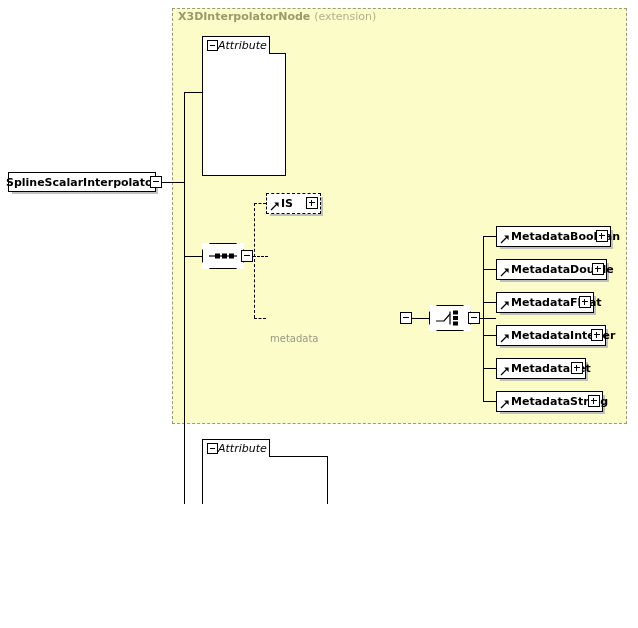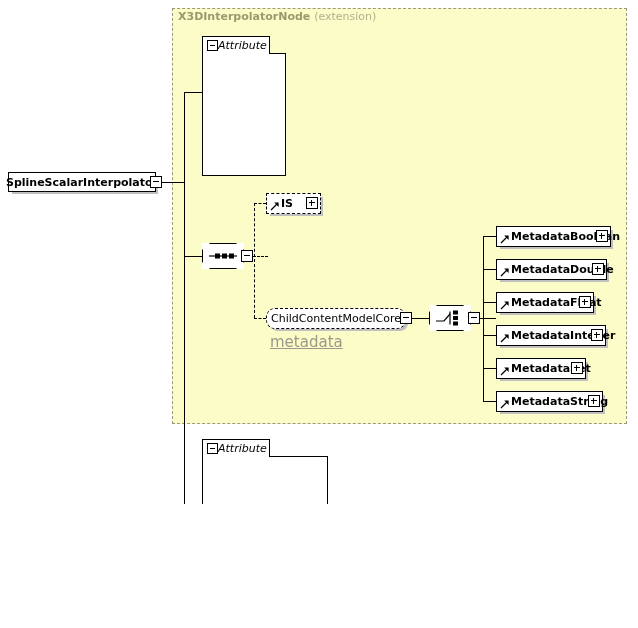--- a/index.html
+++ b/index.html
@@ -201,24 +201,23 @@
     color: #000;
     display: flex;
     align-items: center;
     justify-content: center;
     padding: 0 8px;
     white-space: nowrap;
     box-shadow: 3px 3px 0 -1px #c0c0c0;
   }
   .caption {
     position: absolute;
-    font-size: 15px;
+    font-size: 10px;
     color: #9a9a8a;
     white-space: nowrap;
-    text-decoration: underline;
   }
 </style>
 </head>
 <body>
 
 <div id="canvas">
 
   <div class="ext-region" style="left:172px; top:8px; width:455px; height:416px;"></div>
 
   <div class="ext-label" style="left:178px; top:10px;">
@@ -280,23 +279,20 @@
 
   <div class="elem optional" style="left:266px; top:193px; width:55px; height:21px; padding-left:14px;">
     <span>IS</span>
     <svg class="ref-arrow" viewBox="0 0 9 9">
       <line x1="1" y1="8" x2="7.5" y2="1.5" stroke="#000" stroke-width="1.3"></line>
       <polygon points="8.6,0.4 8.6,5 4.2,0.4" fill="#000"></polygon>
     </svg>
   </div>
   <div class="edge-toggle plus" style="left:306px; top:197px;"></div>
 
-  <div class="groupref" style="left:266px; top:308px; width:140px; height:21px;">
-    <span>ChildContentModelCore</span>
-  </div>
   <div class="edge-toggle" style="left:400px; top:312px;"></div>
   <div class="caption" style="left:270px; top:333px;">metadata</div>
 
   <div class="hline" style="left:412px; top:318px; width:17px;"></div>
 
   <div class="modelgroup" style="left:429px; top:305px;">
     <div class="shadow"></div>
     <div class="oct"></div>
     <svg class="abs" style="left:7px; top:5px;" width="28" height="16" viewBox="0 0 28 16">
       <path d="M0 11 L8 11 L14 4" stroke="#000" stroke-width="1.2" fill="none"></path>

